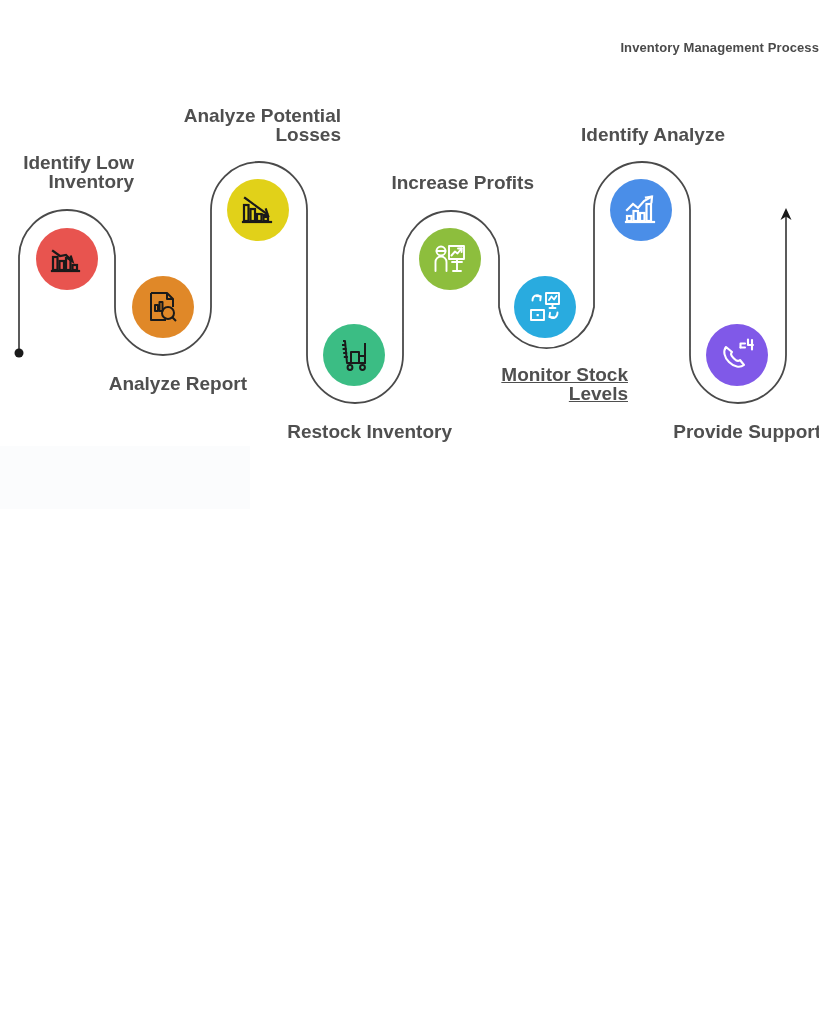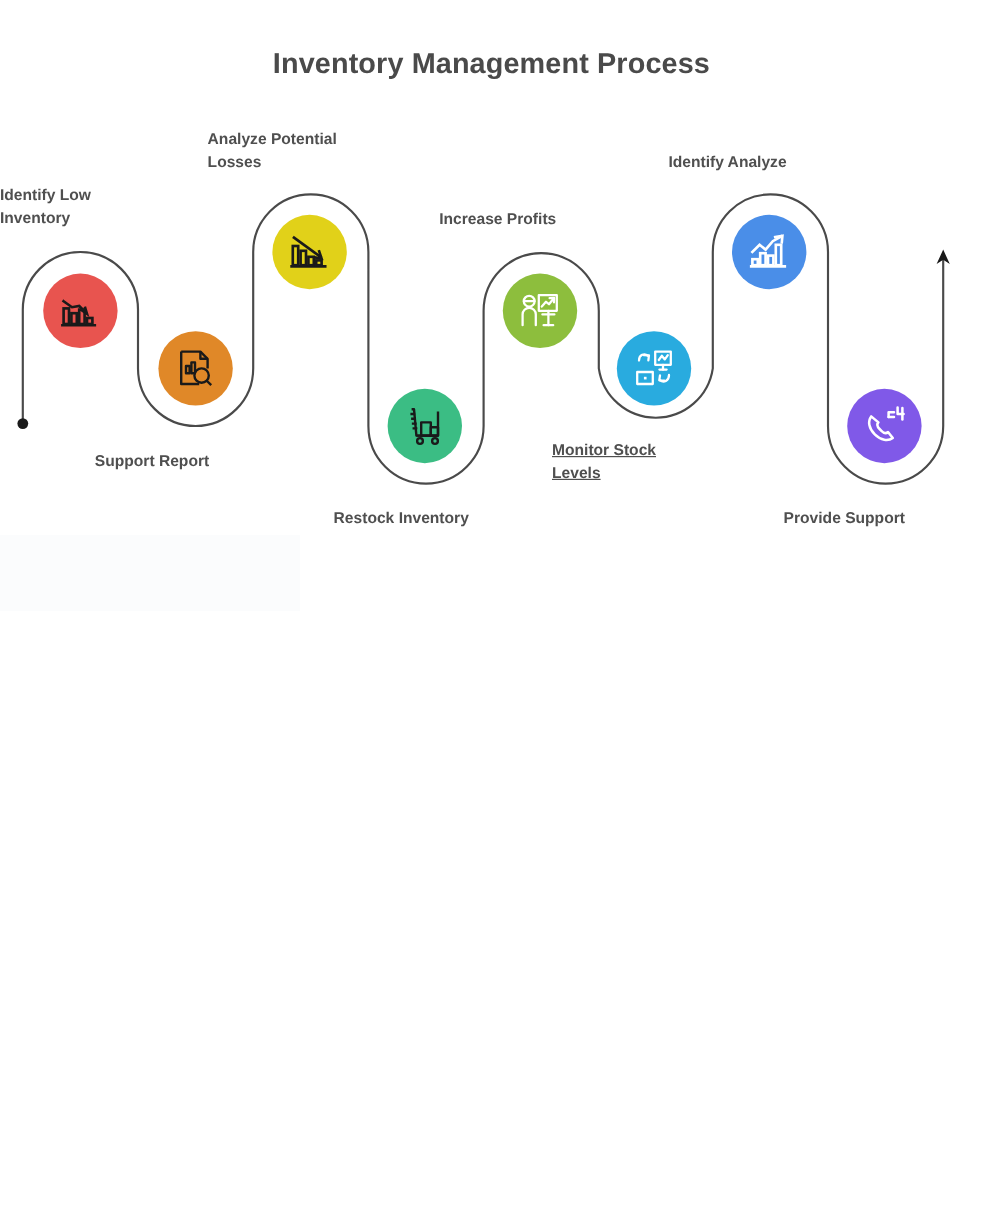--- a/index.html
+++ b/index.html
@@ -18,38 +18,38 @@
     position: absolute;
     left: 0; top: 0;
     width: 819px;
     height: 1024px;
   }
   .title {
     position: absolute;
     left: 0;
     top: 40px;
     width: 819px;
-    text-align: center;
-    font-size: 24px;
+    text-align: right;
+    font-size: 13px;
     font-weight: bold;
     color: #4a4a4a;
     letter-spacing: 0.1px;
   }
   .watermark {
     position: absolute;
     left: 0px;
     top: 446px;
     width: 250px;
     height: 63px;
     background: #fbfcfd;
   }
   .step-label {
     position: absolute;
-    text-align: left;
-    font-size: 13px;
+    text-align: right;
+    font-size: 19px;
     font-weight: bold;
     color: #4f4f4f;
     line-height: 19px;
     white-space: pre-line;
   }
   .node {
     position: absolute;
     border-radius: 50%;
     display: flex;
     align-items: center;
@@ -81,21 +81,21 @@
       <path d="M21,19.5 L25.5,22.5 L24,17.5"></path>
       <line x1="5" y1="32" x2="32" y2="32"></line>
       <rect x="6" y="18" width="4.5" height="13"></rect>
       <rect x="12.5" y="22" width="4.5" height="9"></rect>
       <rect x="19" y="19" width="4.5" height="12"></rect>
       <rect x="25.5" y="26" width="4.5" height="5"></rect>
     </g>
   </svg>
 </div>
 
-<div class="step-label" style="left:79px;top:374px;width:168px;">Support Report</div>
+<div class="step-label" style="left:79px;top:374px;width:168px;">Analyze Report</div>
 <div class="node" style="left:132px;top:276px;width:62px;height:62px;background:#e08828;">
   <svg width="40" height="40" viewBox="0 0 40 40">
     <g stroke="#1a1a1a" stroke-width="2" fill="none" stroke-linejoin="round">
       <path d="M8,6 L24,6 L30,12 L30,20"></path>
       <path d="M8,6 L8,33 L23,33"></path>
       <path d="M24,6 L24,12 L30,12"></path>
       <rect x="12" y="18" width="3" height="6"></rect>
       <rect x="16.5" y="15" width="3" height="9"></rect>
       <circle cx="25" cy="26" r="6"></circle>
       <line x1="29.3" y1="30.3" x2="33" y2="34"></line>

